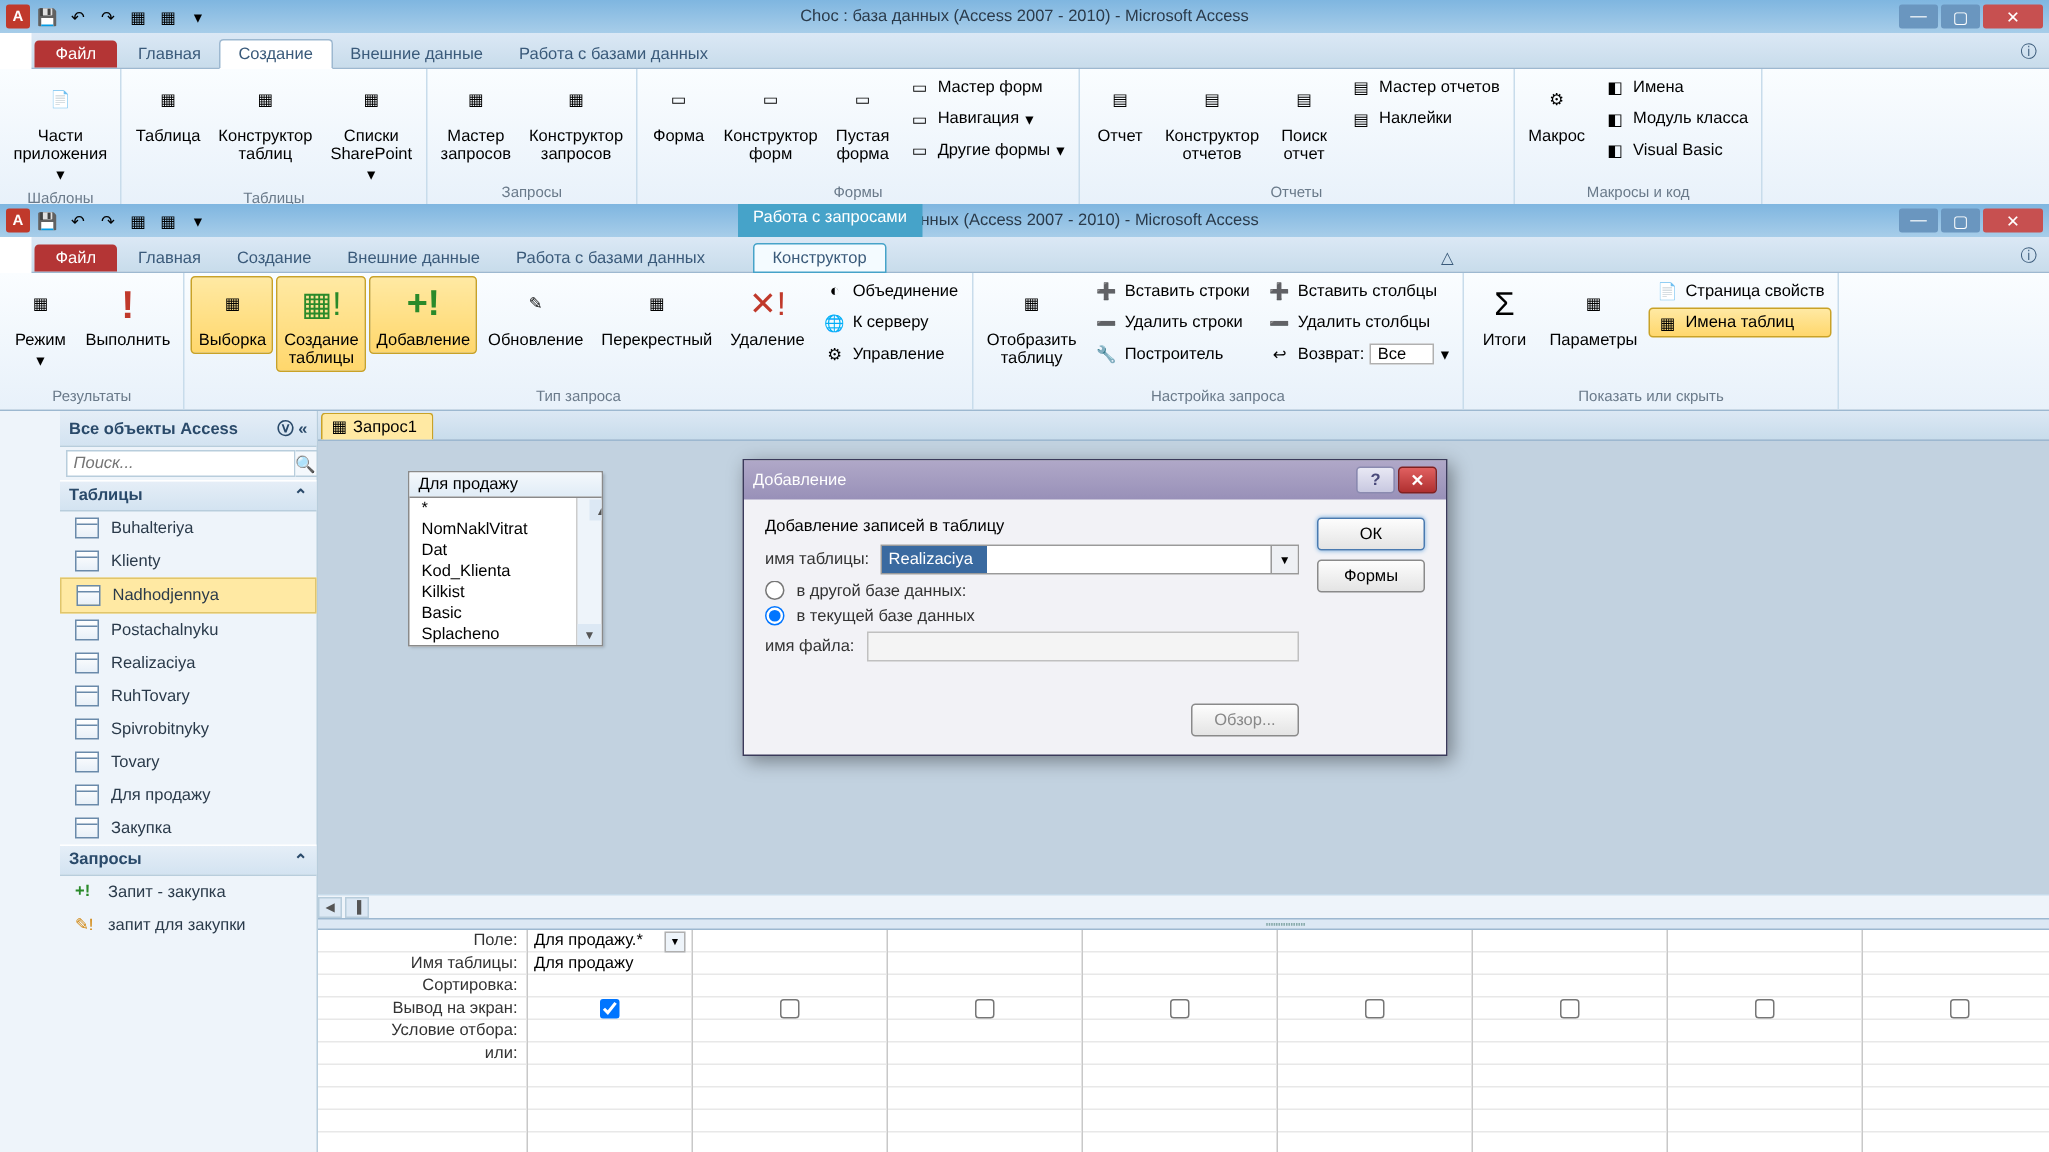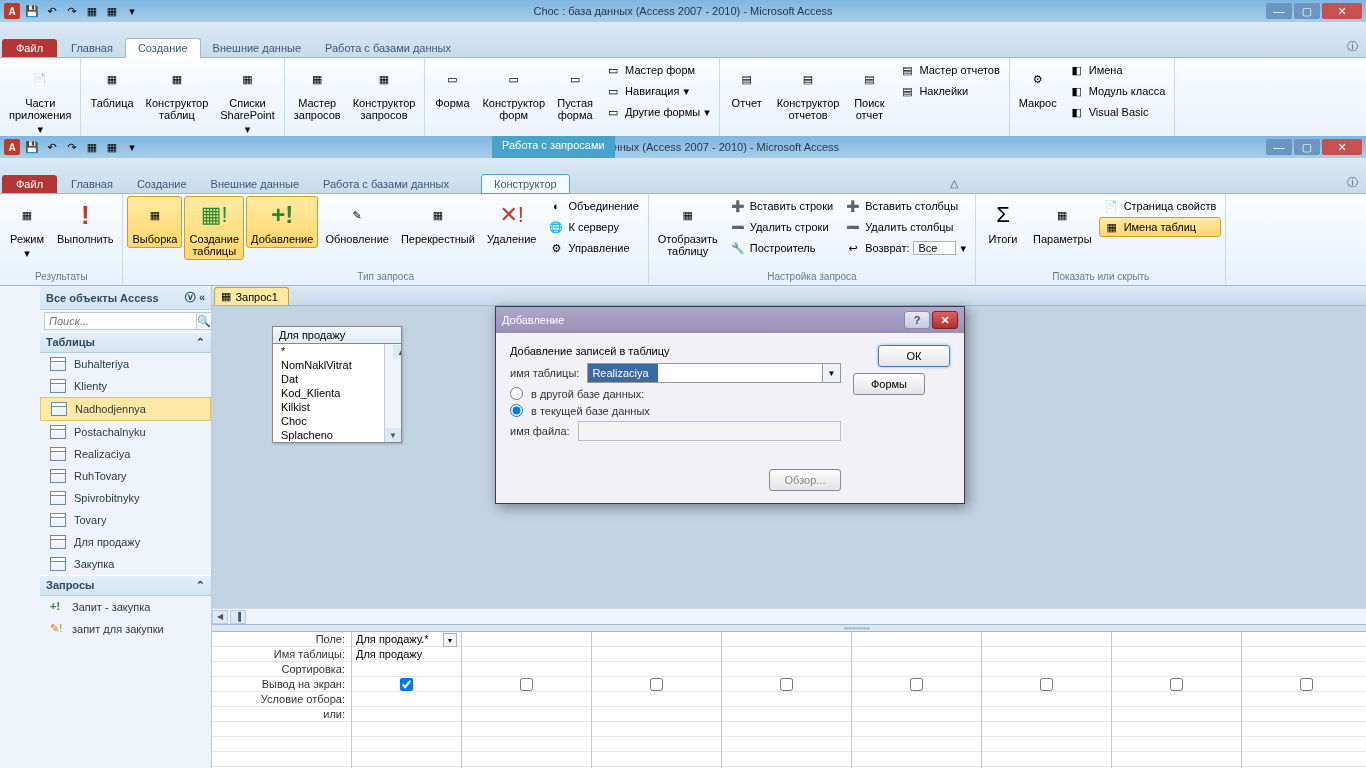--- a/index.html
+++ b/index.html
@@ -8,21 +8,21 @@
 .titlebar { height: 22px; background: linear-gradient(#7fb6e0,#a7cde9); display: flex; align-items: center; padding: 0 4px; position: relative; }
 .titlebar .qat { display: flex; gap: 4px; align-items: center; }
 .titlebar .qat span { width: 16px; height: 16px; display: inline-flex; align-items: center; justify-content: center; }
 .titlebar .title { position: absolute; left: 50%; transform: translateX(-50%); color: #2a3a4a; }
 .titlebar .winbtns { margin-left: auto; display: flex; gap: 2px; }
 .titlebar .winbtns div { width: 26px; height: 16px; display: flex; align-items: center; justify-content: center; color: #fff; }
 .titlebar .winbtns .min,.titlebar .winbtns .max{background:#6a96bf;border-radius:2px;}
 .titlebar .winbtns .close{background:#c75050;width:40px;border-radius:2px;}
 .a-logo{width:16px;height:16px;background:#c0392b;color:#fff;border-radius:2px;display:inline-flex;align-items:center;justify-content:center;font-weight:bold;font-size:10px;}
 
-.tabs { height: 36px; background: linear-gradient(#dbe8f5,#c8dceb); display: flex; align-items: flex-end; border-bottom: 1px solid #9db8d0; position:relative; padding-left:2px;}
+.tabs { height: 24px; background: linear-gradient(#dbe8f5,#c8dceb); display: flex; align-items: flex-end; border-bottom: 1px solid #9db8d0; position:relative; padding-left:2px;margin-left:21px;}
 .tabs .filetab { background: #b43535; color: #fff; padding: 3px 14px; border-radius: 3px 3px 0 0; margin-right: 2px; }
 .tabs .tab { padding: 3px 12px; color: #3a5a7a; cursor: default; }
 .tabs .tab.active { background: #fff; border: 1px solid #9db8d0; border-bottom: 1px solid #fff; border-radius: 3px 3px 0 0; margin-bottom: -1px; color:#3a5a7a; }
 .tabs .help{margin-left:auto;padding:3px 8px;color:#3a5a7a;}
 
 .ribbon { height: 92px; background: linear-gradient(#fafdff,#e8f1fa); border-bottom: 1px solid #9db8d0; display: flex; overflow:hidden;}
 .rgroup { border-right: 1px solid #c8dceb; display: flex; flex-direction: column; padding: 2px 4px; height:100%; }
 .rgroup .items { flex: 1; display: flex; align-items: flex-start; gap: 2px; }
 .rgroup .label { text-align: center; color: #6a7a8a; font-size: 10px; padding: 1px 0; }
 .bigbtn { display: flex; flex-direction: column; align-items: center; justify-content: flex-start; padding: 2px 4px; min-width: 46px; text-align: center; line-height: 1.1; gap:2px; border:1px solid transparent;}
@@ -85,21 +85,21 @@
 .dialog .frm{flex:1;}
 .dialog .frm .row{display:flex;align-items:center;gap:8px;margin:4px 0;}
 .dialog .frm label{color:#333;}
 .dialog .frm .combo{flex:1;display:flex;border:1px solid #9a9a9a;background:#fff;height:20px;}
 .dialog .frm .combo input{flex:1;border:none;padding:0 4px;background:#3a6aa0;color:#fff;width:70px;flex:0 0 70px;}
 .dialog .frm .combo .rest{flex:1;background:#fff;}
 .dialog .frm .combo .dd{width:18px;background:#eef0f4;border-left:1px solid #9a9a9a;display:flex;align-items:center;justify-content:center;font-size:8px;}
 .dialog .frm .fileinput{flex:1;border:1px solid #c0c0c0;background:#f4f4f4;height:20px;}
 .dialog .btns{display:flex;flex-direction:column;gap:6px;}
 .dialog button{width:72px;height:22px;background:linear-gradient(#fdfdfd,#e4e4e4);border:1px solid #8a8a8a;border-radius:3px;}
-.dialog button.def{border:1px solid #4a7ab0;box-shadow:0 0 3px #7ab0e0;margin-left:25px;}
+.dialog button.def{border:1px solid #4a7ab0;box-shadow:0 0 3px #7ab0e0;}
 .dialog .browse{margin-top:28px;text-align:right;}
 .dialog .browse button{color:#888;}
 .disabled{color:#9a9a9a;}
 </style>
 </head>
 <body>
 
 <div class="titlebar">
   <div class="qat">
     <span class="a-logo">A</span>
@@ -502,21 +502,21 @@
     </div>
     <div class="canvas">
       <div class="tablebox">
         <div class="tbhdr">Для продажу</div>
         <div class="tblist" id="tblist">
           <div>*</div>
               <div>NomNaklVitrat</div>
               <div>Dat</div>
               <div>Kod_Klienta</div>
               <div>Kilkist</div>
-              <div>Choc</div>
+              <div>Basic</div>
               <div>Splacheno</div>
               <div class="sbar">
                 <div class="up">▲</div>
                 <div class="dn">▼</div>
               </div>
         </div>
       </div>
     </div>
     <div class="hscroll">
           <div class="ar">◀</div>

